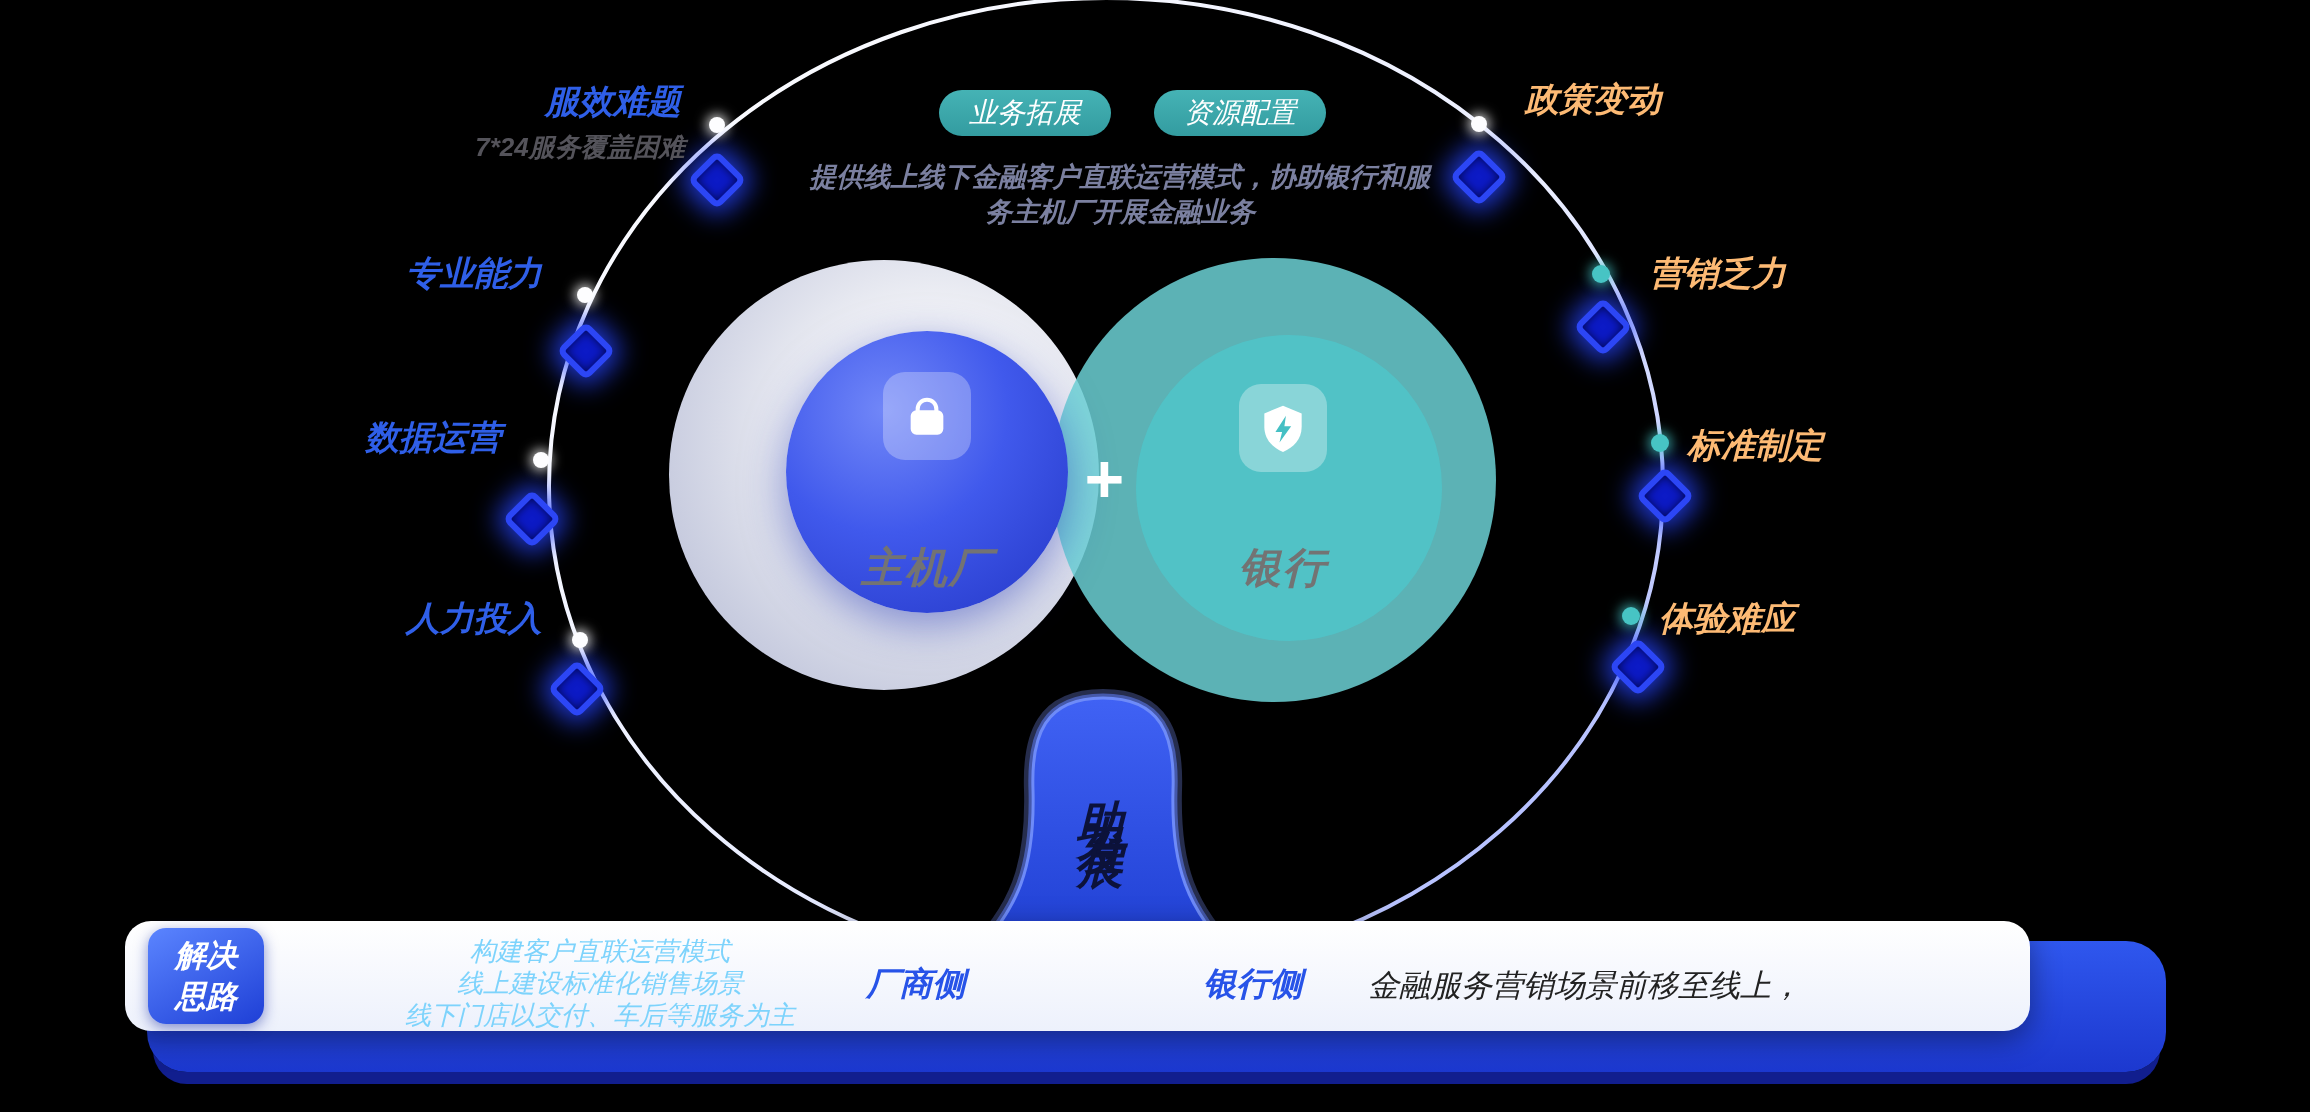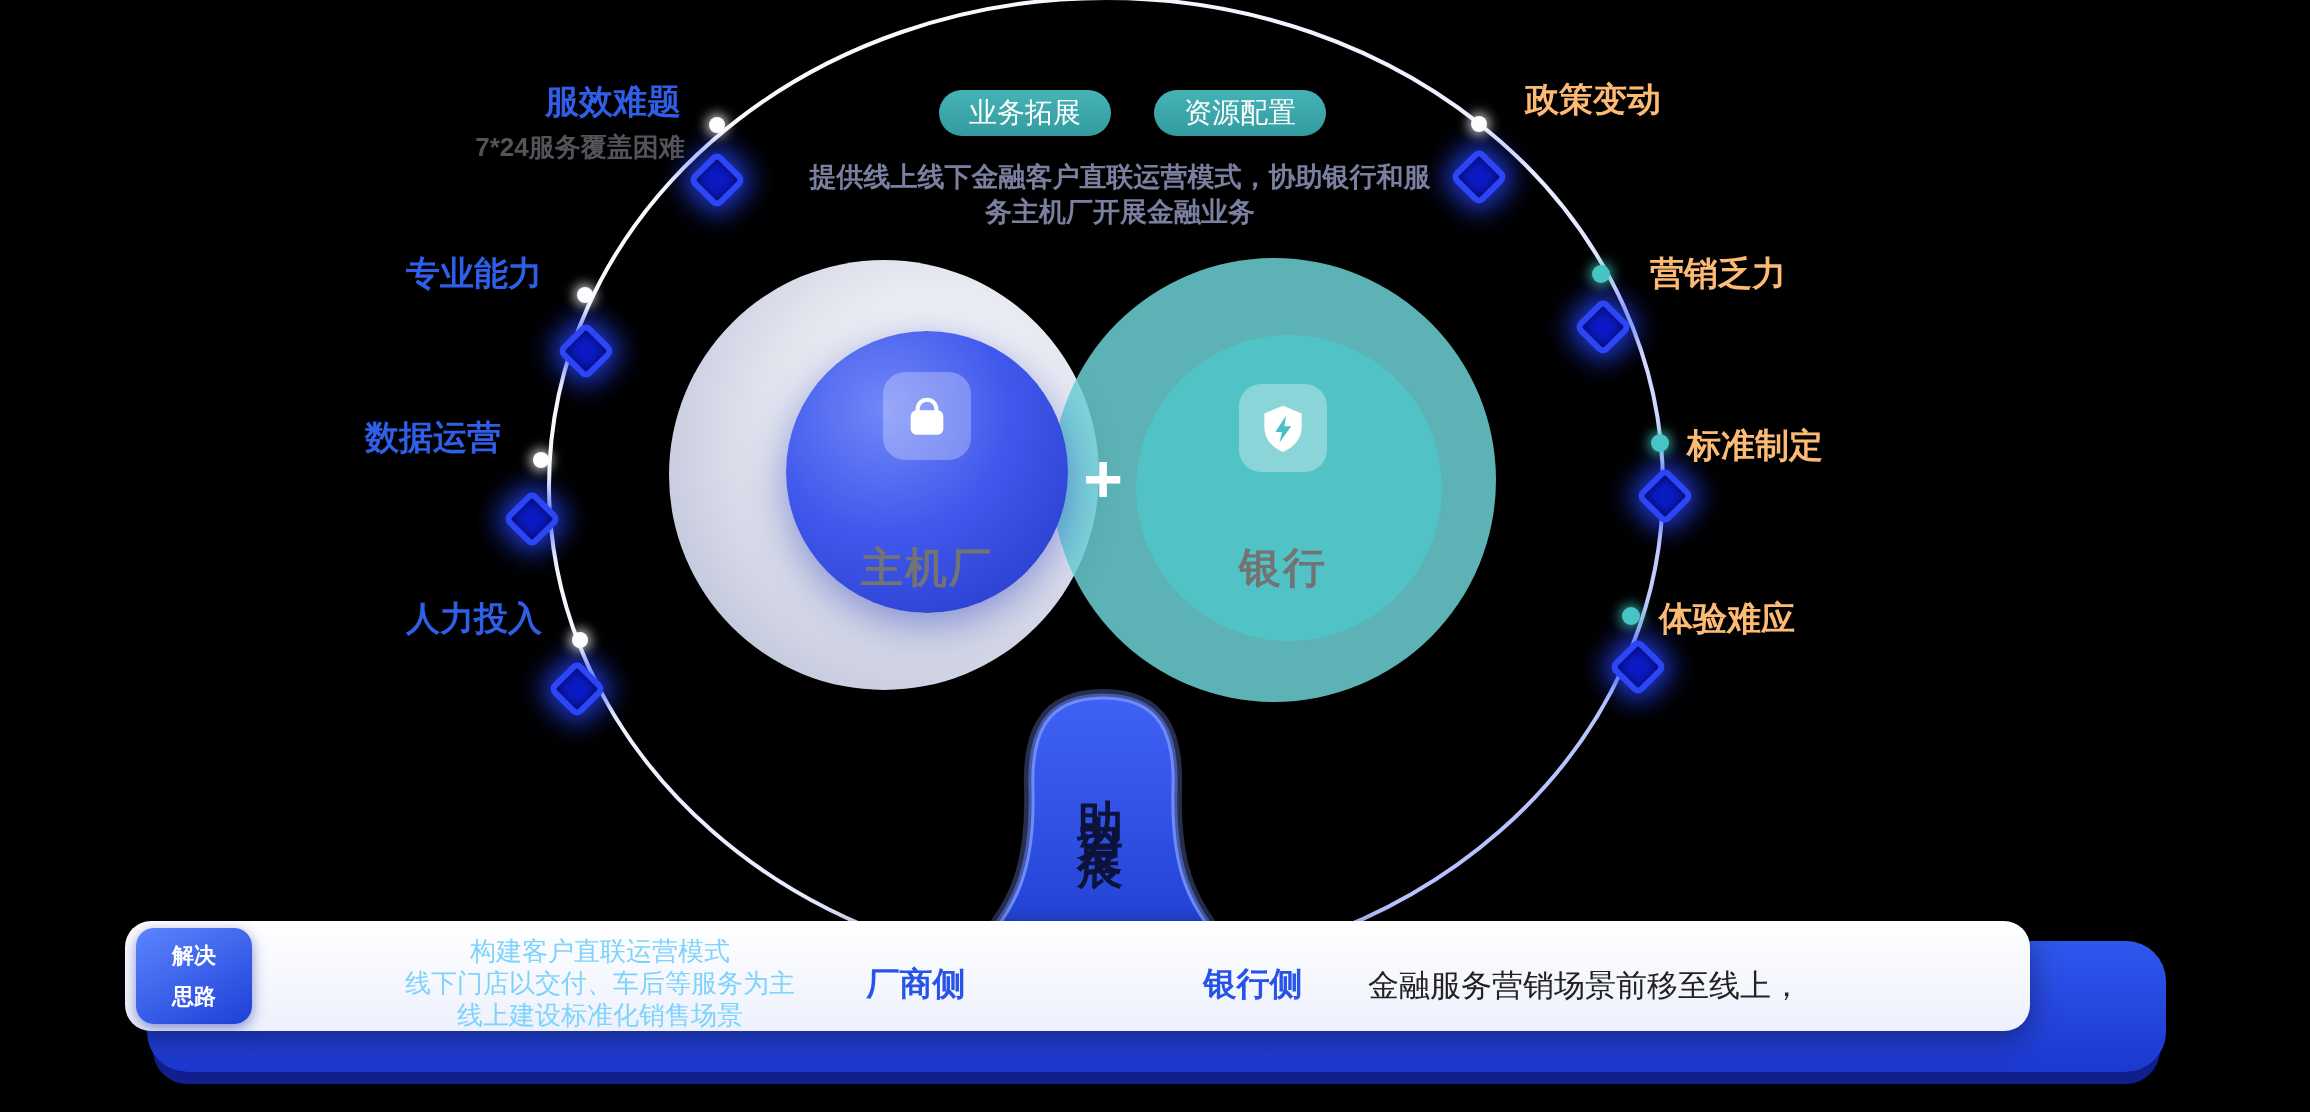--- a/index.html
+++ b/index.html
@@ -1,16 +1,16 @@
 <!DOCTYPE html>
 <html><head>
 <meta charset="utf-8">
 <style>
   html,body{margin:0;padding:0;background:#000;}
-  .canvas{position:relative;width:2310px;height:1112px;background:#000;overflow:hidden;font-family:"Liberation Sans","DejaVu Sans",sans-serif;}
+  .canvas{position:relative;width:2310px;height:1112px;background:#000;overflow:hidden;font-family:"Liberation Sans","DejaVu Sans",sans-serif;font-style:italic;}
   .abs{position:absolute;}
   .ctr{transform:translate(-50%,-50%);}
   .label{font-weight:700;font-size:34px;white-space:nowrap;}
   .label.blue{color:#2f5fe8;}
   .label.teal{color:#fdba74;}
   .sub-label{color:#54535a;font-size:26px;font-weight:700;white-space:nowrap;}
   .dot-white{width:16px;height:16px;border-radius:50%;background:#fdfdff;box-shadow:0 0 12px 3px rgba(255,255,255,.75);}
   .dot-teal{width:18px;height:18px;border-radius:50%;background:#47c4c4;box-shadow:0 0 12px 3px rgba(70,196,196,.7);}
   .glow{width:30px;height:30px;border-radius:8px;background:#0c1ac6;border:6px solid #2c46f5;
         box-shadow:0 0 26px 8px rgba(38,68,255,.8), inset 0 0 10px rgba(2,6,60,.9);}
@@ -21,22 +21,22 @@
   .circle{border-radius:50%;}
   .venn-label{color:#737373;font-size:42px;font-weight:700;white-space:nowrap;letter-spacing:2px;margin-top:44px;}
   .icon-badge{width:88px;height:88px;border-radius:22px;background:rgba(255,255,255,.28);
         display:flex;align-items:center;justify-content:center;}
   .plus{color:#fff;font-size:68px;font-weight:700;line-height:68px;}
   .bar-blue{background:linear-gradient(180deg,#2f57ee,#1c38cf);border-radius:40px;
         box-shadow:0 18px 0 -6px rgba(18,32,150,.95);}
   .bar-white{background:linear-gradient(180deg,#ffffff,#edf1fc);border-radius:26px;
         box-shadow:0 8px 30px rgba(0,0,0,.4);}
   .badge{background:linear-gradient(150deg,#5b85ff,#1e3fd6);border-radius:18px;color:#fff;font-weight:700;
-        font-size:22px;line-height:41px;display:flex;flex-direction:column;align-items:center;justify-content:center;
-        box-shadow:0 4px 14px rgba(20,40,160,.5);}
+        font-size:31px;line-height:41px;display:flex;flex-direction:column;align-items:center;justify-content:center;
+        box-shadow:0 4px 14px rgba(20,40,160,.5);margin-left:12px;}
   .body-text{color:#7dd3fc;font-size:26px;line-height:32px;text-align:center;white-space:nowrap;}
   .body-text-lg{color:#222;font-size:31px;line-height:46px;text-align:center;white-space:nowrap;}
   .side-label{color:#2753e8;font-size:33px;font-weight:700;white-space:nowrap;}
   .trunk-text{writing-mode:vertical-rl;text-orientation:upright;font-size:46px;font-weight:700;
         color:#0c123a;letter-spacing:16px;white-space:nowrap;}
 </style>
 </head>
 <body>
 
 <div class="canvas">
@@ -128,22 +128,22 @@
   <div class="abs bar-blue" style="left:147px;top:941px;width:2019px;height:131px;z-index:6;"></div>
   <div class="abs bar-white" style="left:125px;top:921px;width:1905px;height:110px;z-index:7;"></div>
 
   <div class="abs badge" style="left:136px;top:928px;width:116px;height:96px;z-index:8;">
     <span>解决</span>
     <span>思路</span>
   </div>
 
   <div class="abs ctr body-text" style="left:600px;top:983px;z-index:8;">
     <div>构建客户直联运营模式</div>
+    <div>线上建设标准化销售场景</div>
     <div>线下门店以交付、车后等服务为主</div>
-    <div>线上建设标准化销售场景</div>
   </div>
 
   <div class="abs ctr side-label" style="left:916px;top:984px;z-index:8;">厂商侧</div>
   <div class="abs ctr side-label" style="left:1253px;top:984px;z-index:8;">银行侧</div>
 
   <div class="abs ctr body-text-lg" style="left:1585px;top:986px;z-index:8;">
     <div>金融服务营销场景前移至线上，</div>
   </div>
 
 </div>

